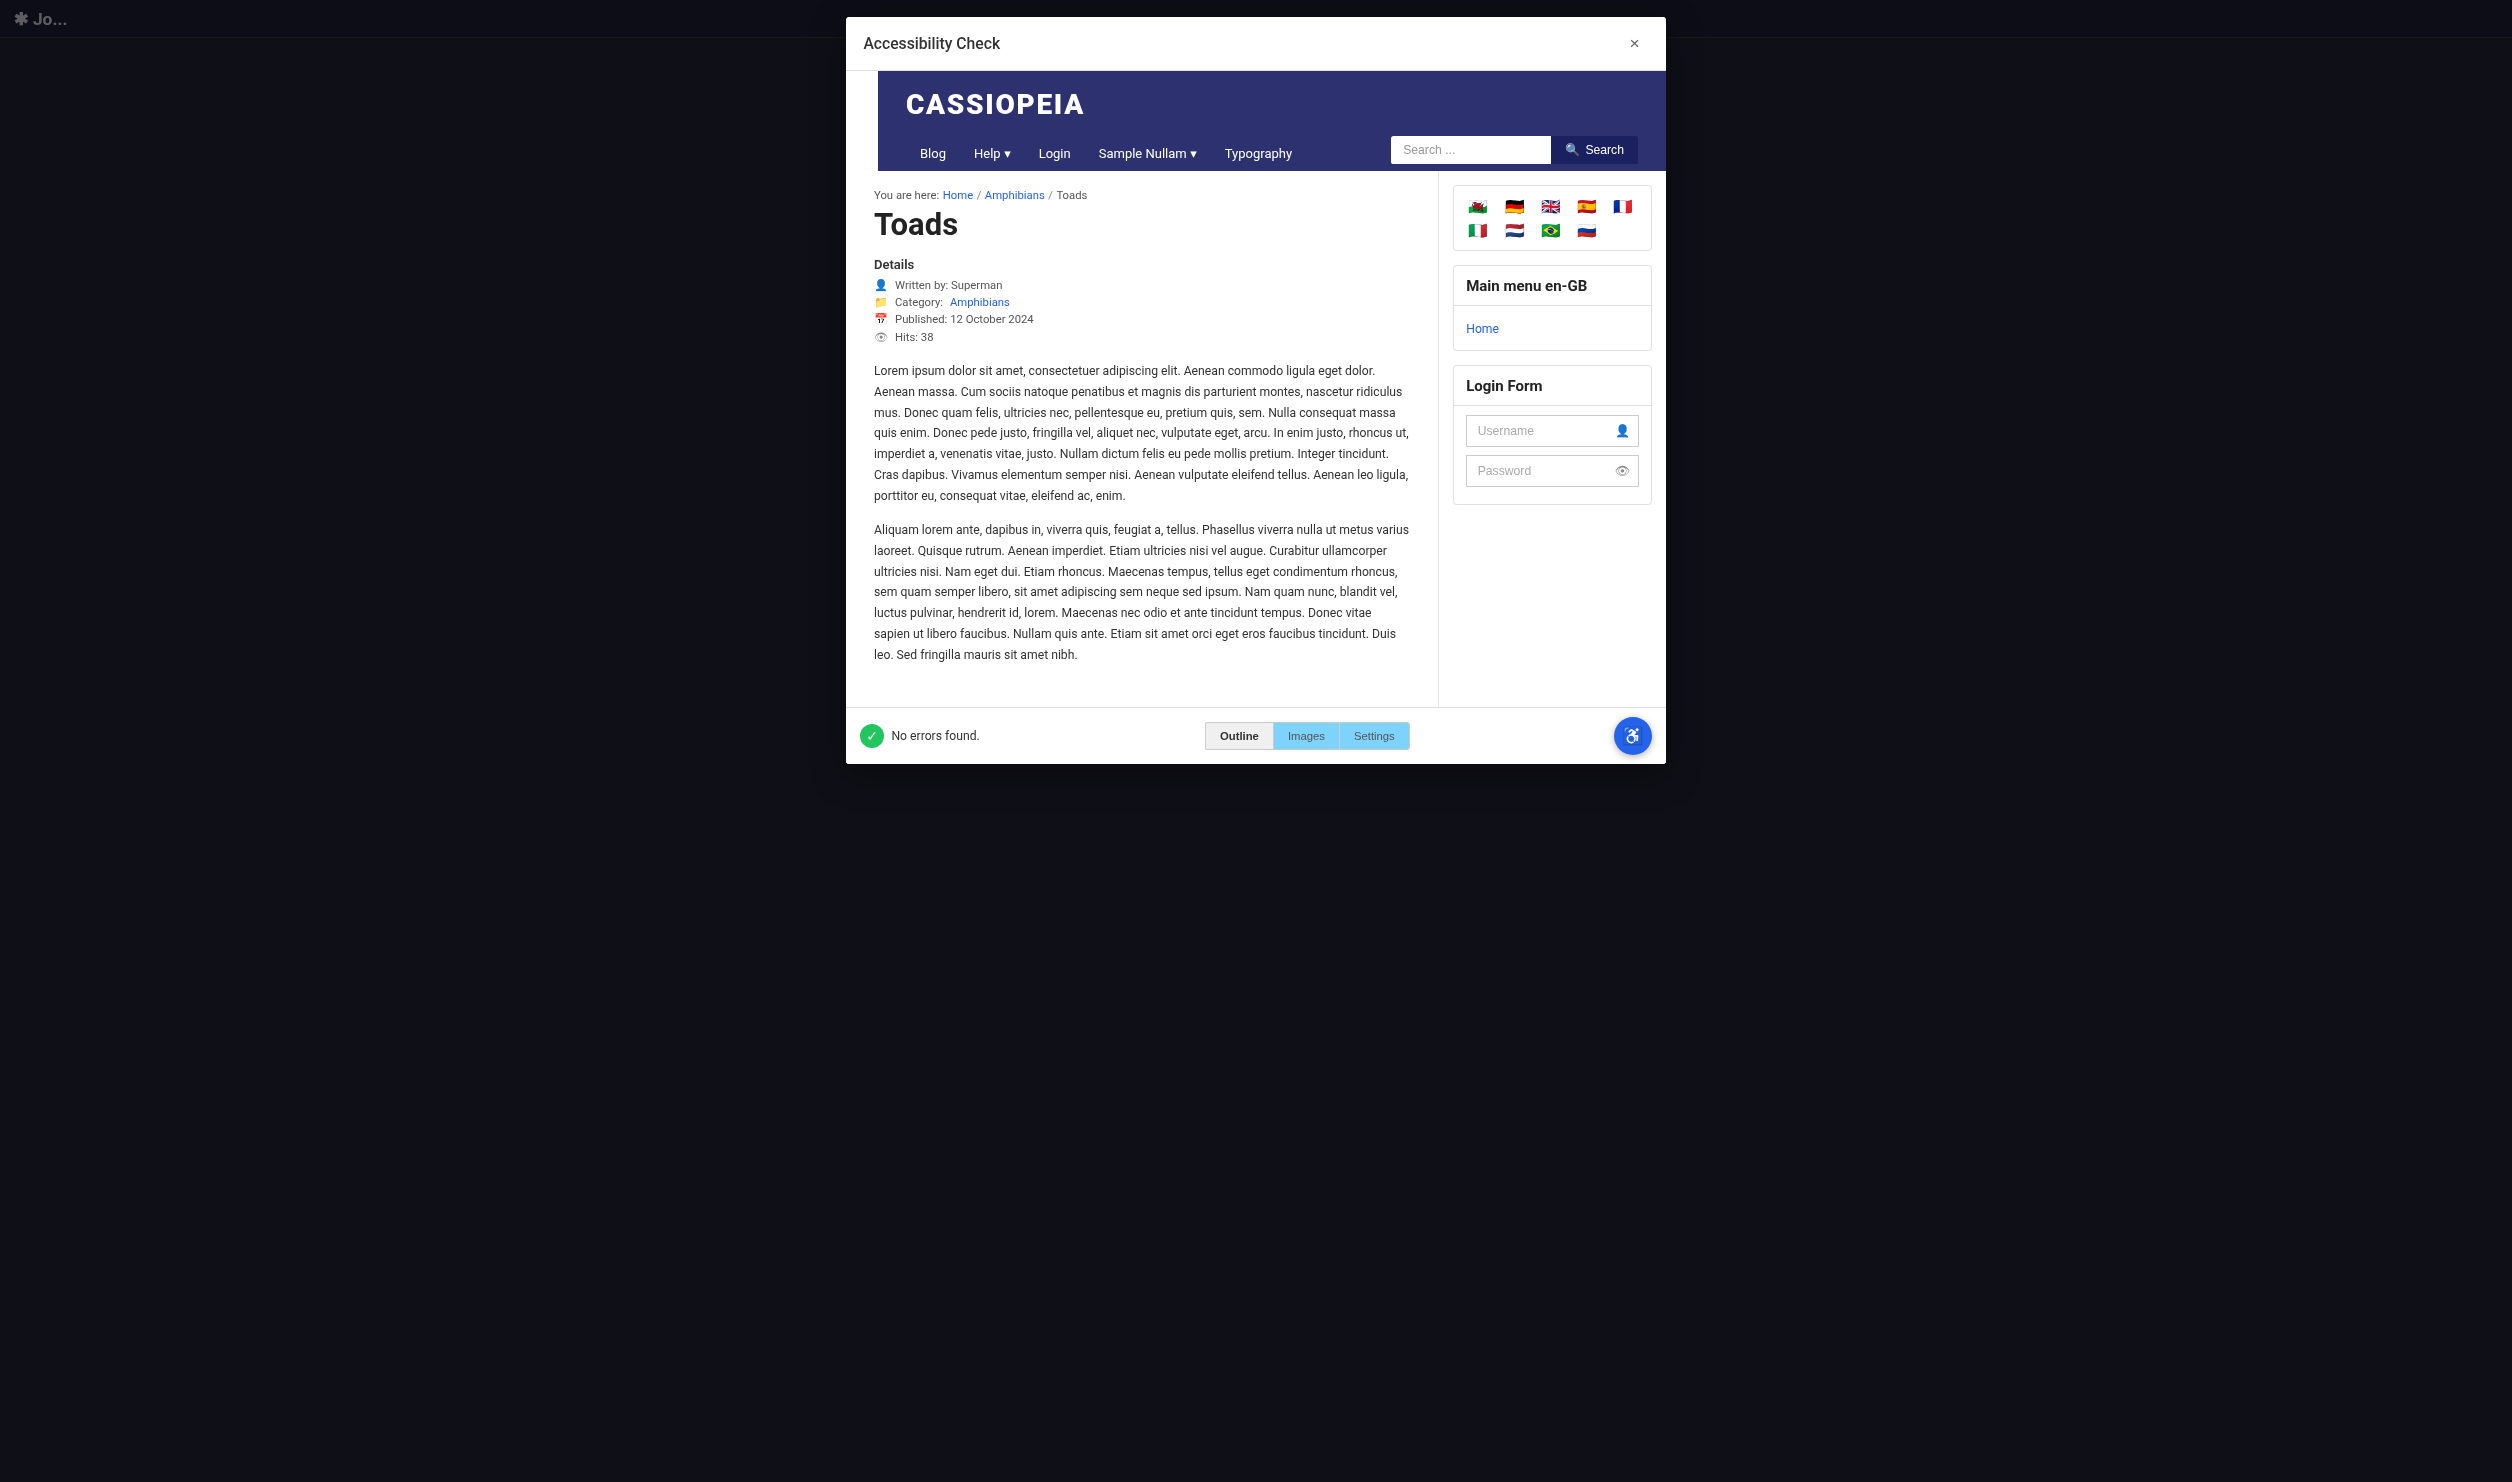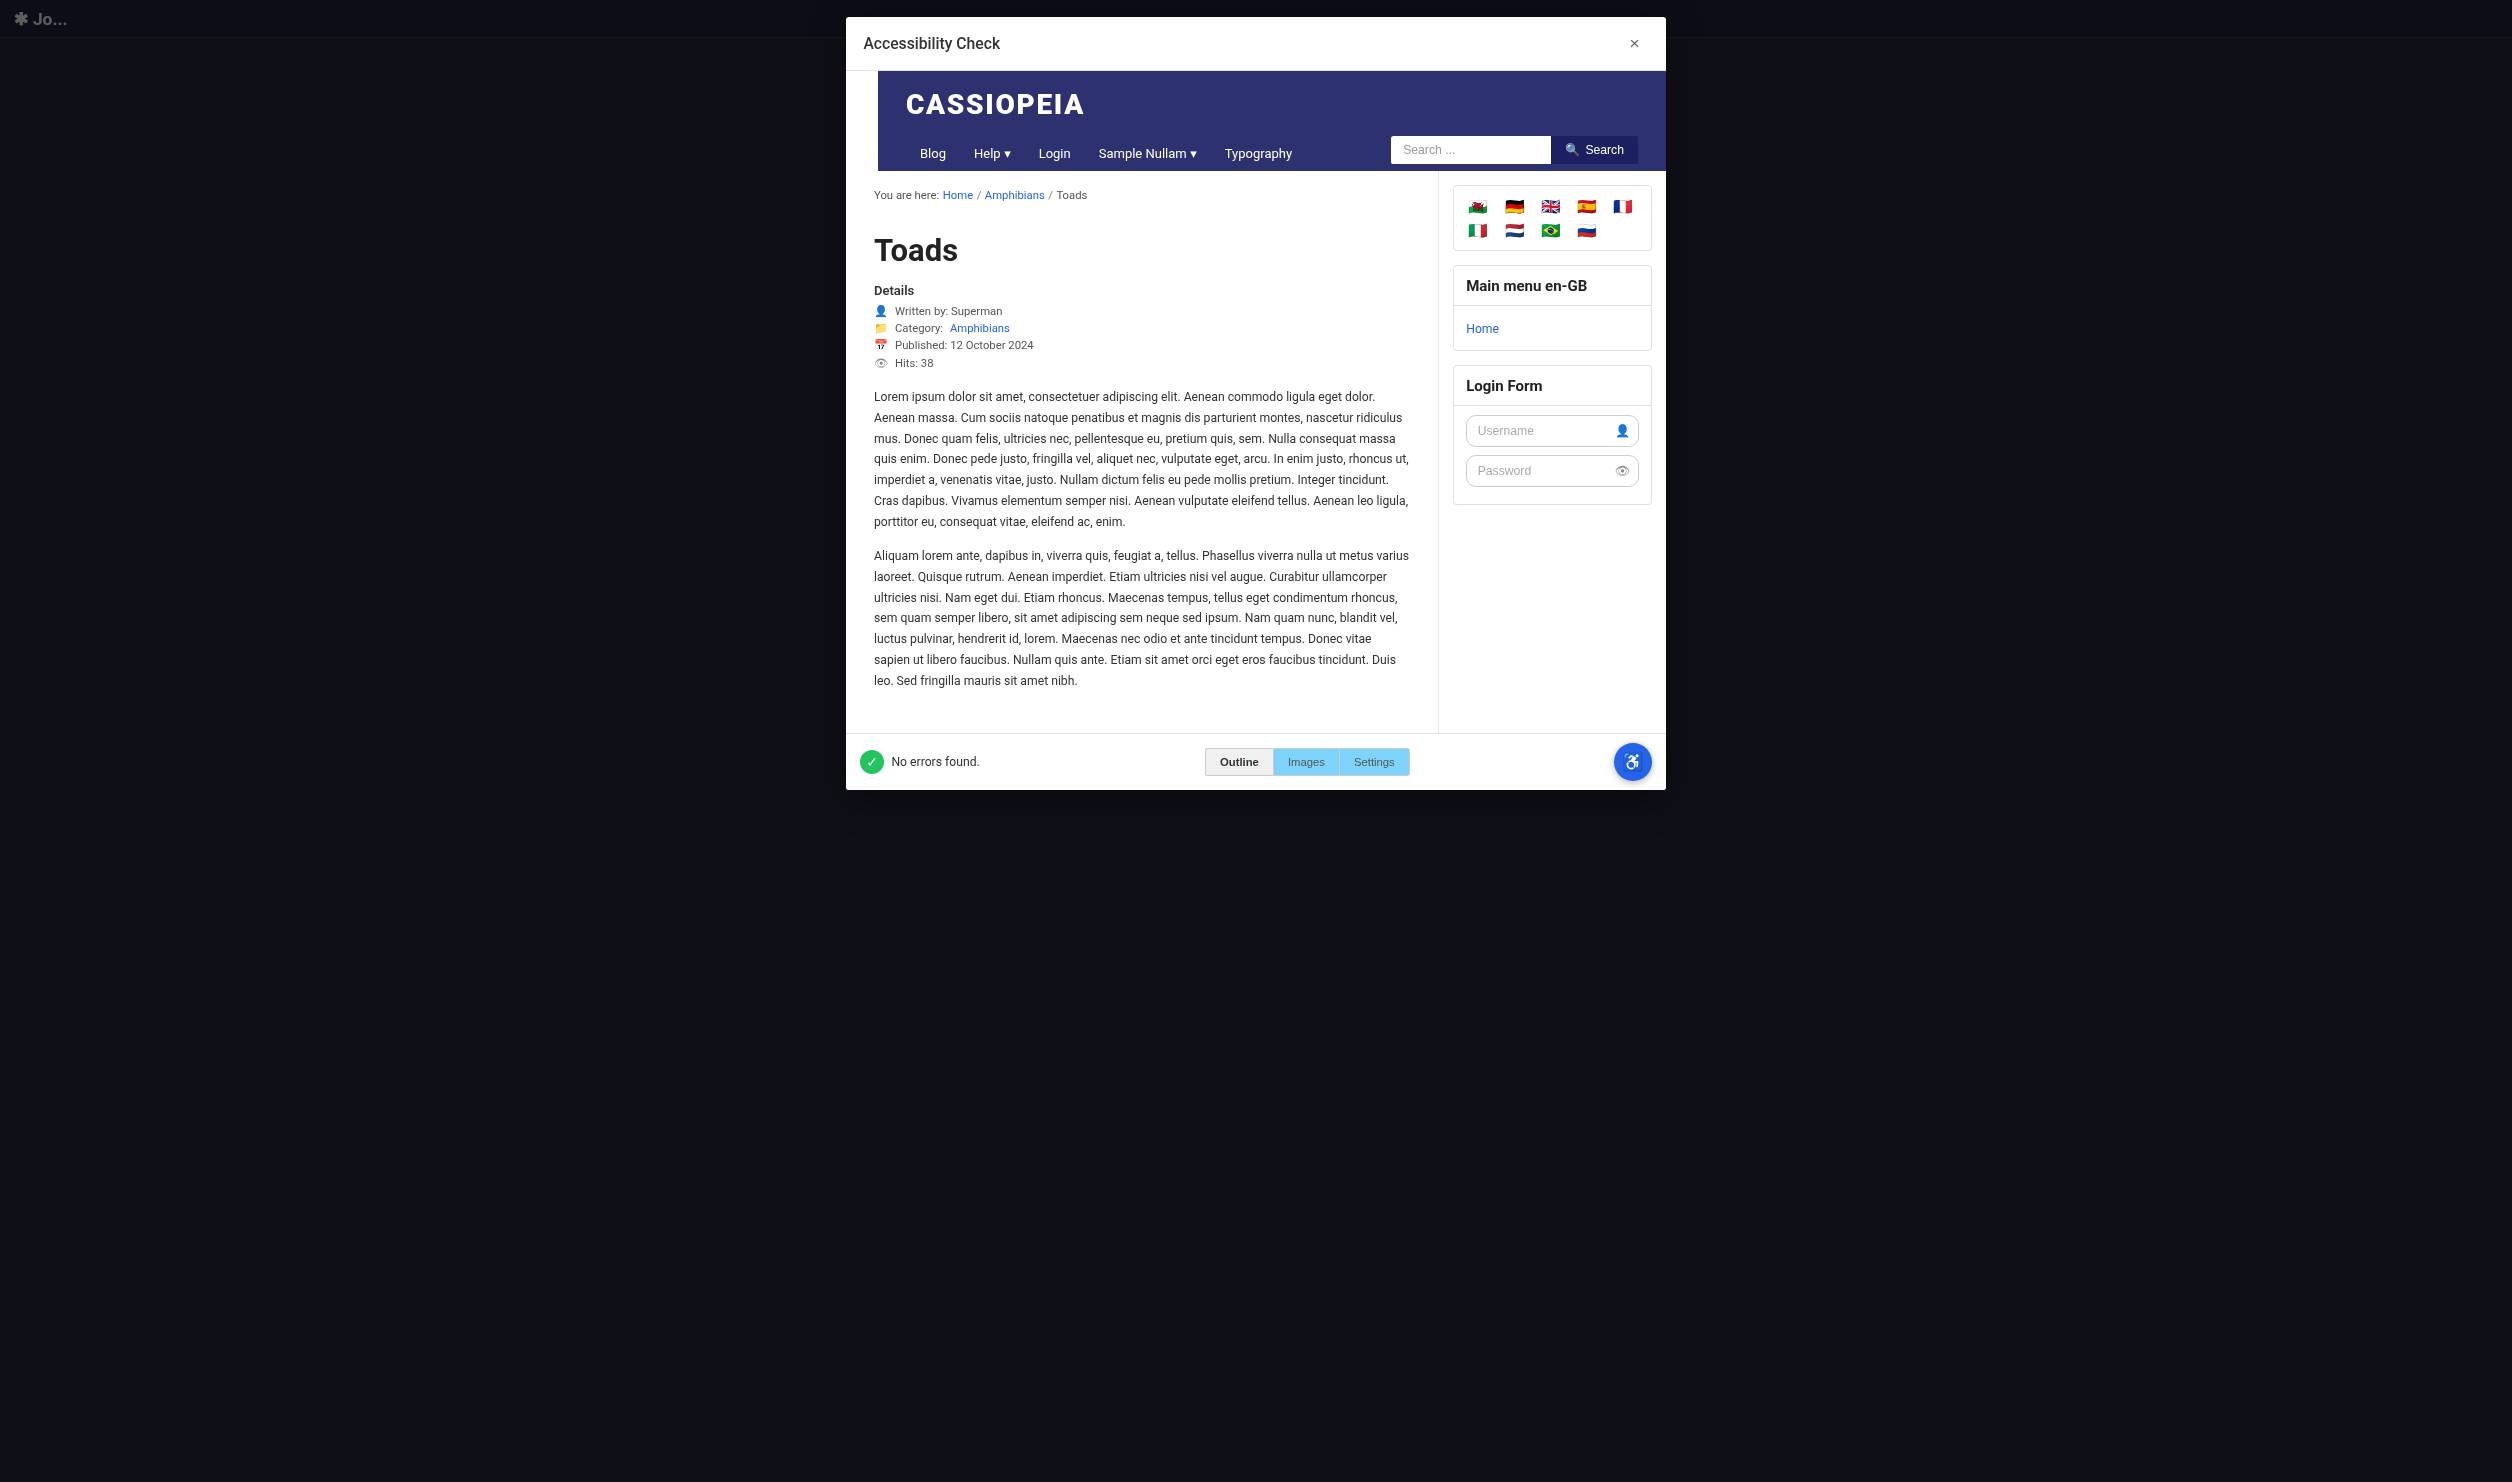--- a/index.html
+++ b/index.html
@@ -163,21 +163,21 @@
     
     .main-content {
       flex: 1;
       padding: 17.4px 28px 28px;
       border-right: 0.9px solid #e8e8e8;
     }
 
     .breadcrumb {
       font-size: 11.3px;
       color: #555;
-      margin-bottom: 30px;
+      margin-bottom: 4px;
       display: flex;
       align-items: center;
       gap: 3.5px;
     }
     .breadcrumb a {
       color: #2563eb;
       text-decoration: none;
     }
     .breadcrumb-sep { color: #888; }
 
@@ -278,21 +278,21 @@
 
     
     .login-input-wrap {
       position: relative;
       margin-bottom: 8.7px;
     }
     .login-input {
       width: 100%;
       padding: 7.9px 31px 7.9px 10.5px;
       border: 0.9px solid #ccc;
-      border-radius: 10px;
+      border-radius: 0;
       font-size: 12.2px;
       color: #333;
     }
     .login-input::placeholder { color: #aaa; }
     .input-icon {
       position: absolute;
       right: 8.7px;
       top: 50%;
       transform: translateY(-50%);
       color: #888;

